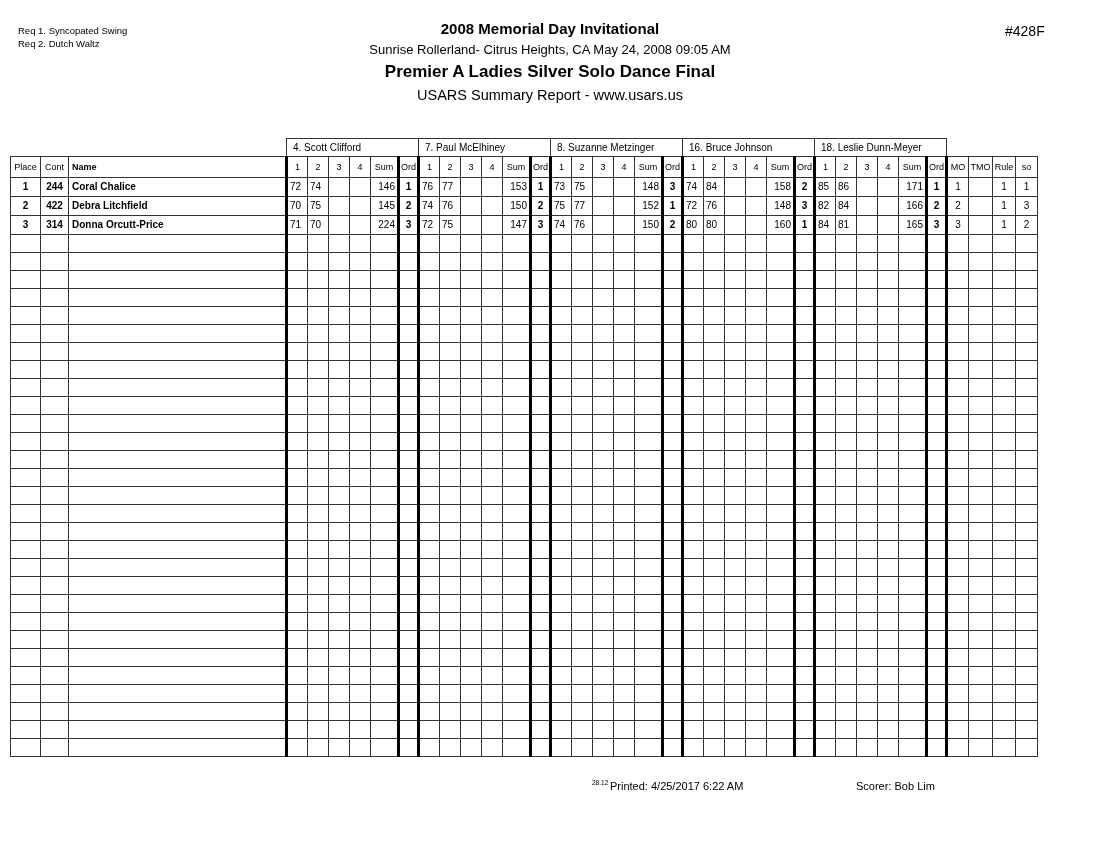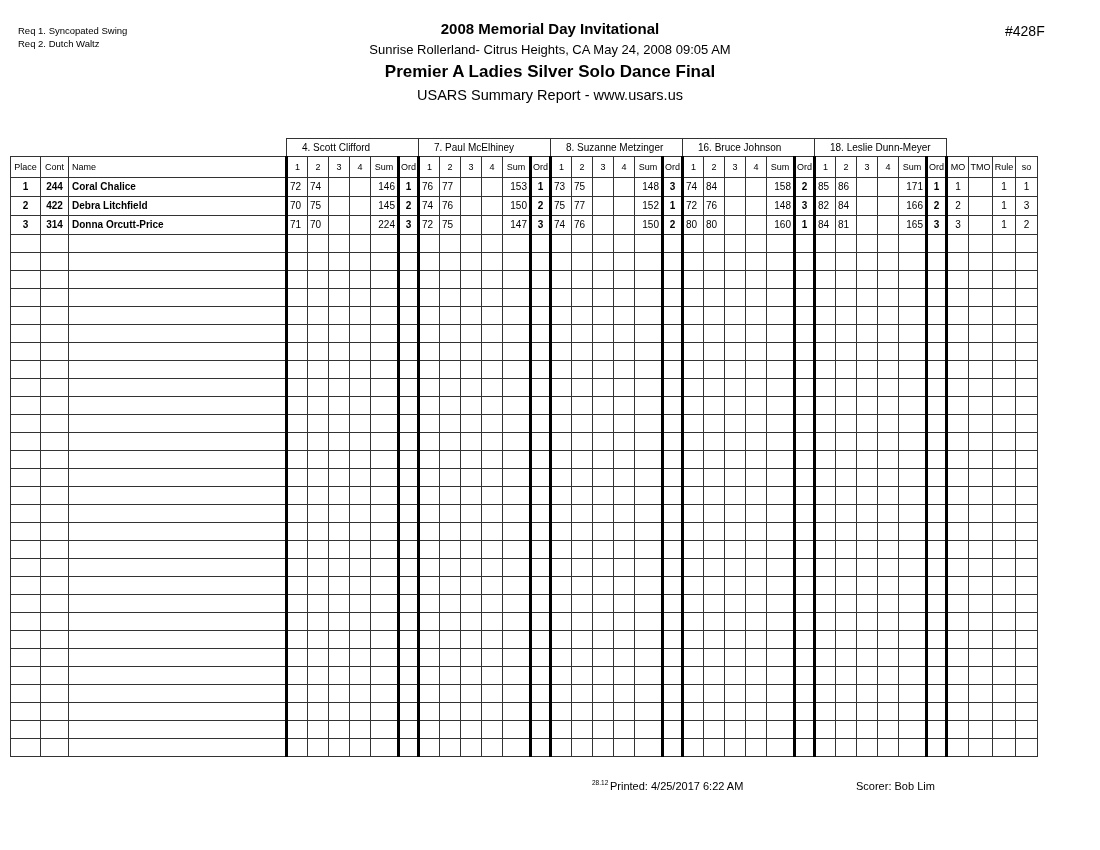--- a/index.html
+++ b/index.html
@@ -16,23 +16,23 @@
   #title-event { font-size:17px; font-weight:bold; margin-top:5px; }
   #title-report{ font-size:14.5px; margin-top:5px; }
   #event-number{ position:absolute; top:23px; left:1005px; font-size:14px; font-weight:normal; }
 
   #score-table { position:absolute; left:10px; top:138px; border-collapse:collapse; table-layout:fixed; }
   #score-table td {
     border:1px solid #333; height:18px; line-height:18px; font-size:10px;
     padding:0; text-align:center; overflow:hidden; white-space:nowrap;
   }
   #score-table td.blank { border:none; }
-  #score-table td.judgeName { height:15px; line-height:15px; text-align:left; padding-left:15px; font-size:10px; }
+  #score-table td.judgeName { height:15px; line-height:15px; text-align:left; padding-left:6px; font-size:10px; }
   #score-table td.h { height:20px; line-height:20px; font-size:9px; }
-  #score-table td.left { text-align:left; padding-left:3px; }
+  #score-table td.left { text-align:left; padding-left:3px;font-weight:bold; }
   #score-table td.b  { font-weight:bold; }
   #score-table td.sc { text-align:left; padding-left:2px; }
   #score-table td.sum{ text-align:right; padding-right:2px; }
   #score-table td.bL { border-left:3px solid #000; }
   #score-table td.bR { border-right:3px solid #000; }
 
   #footer { position:absolute; top:751px; left:0; width:1100px; height:16px; font-size:11px;margin-top:28px; }
   #version-note { position:absolute; left:592px; top:0; font-size:6.5px; }
   #printed-note { position:absolute; left:610px; top:1px; }
   #scorer-note  { position:absolute; left:856px; top:1px; }

